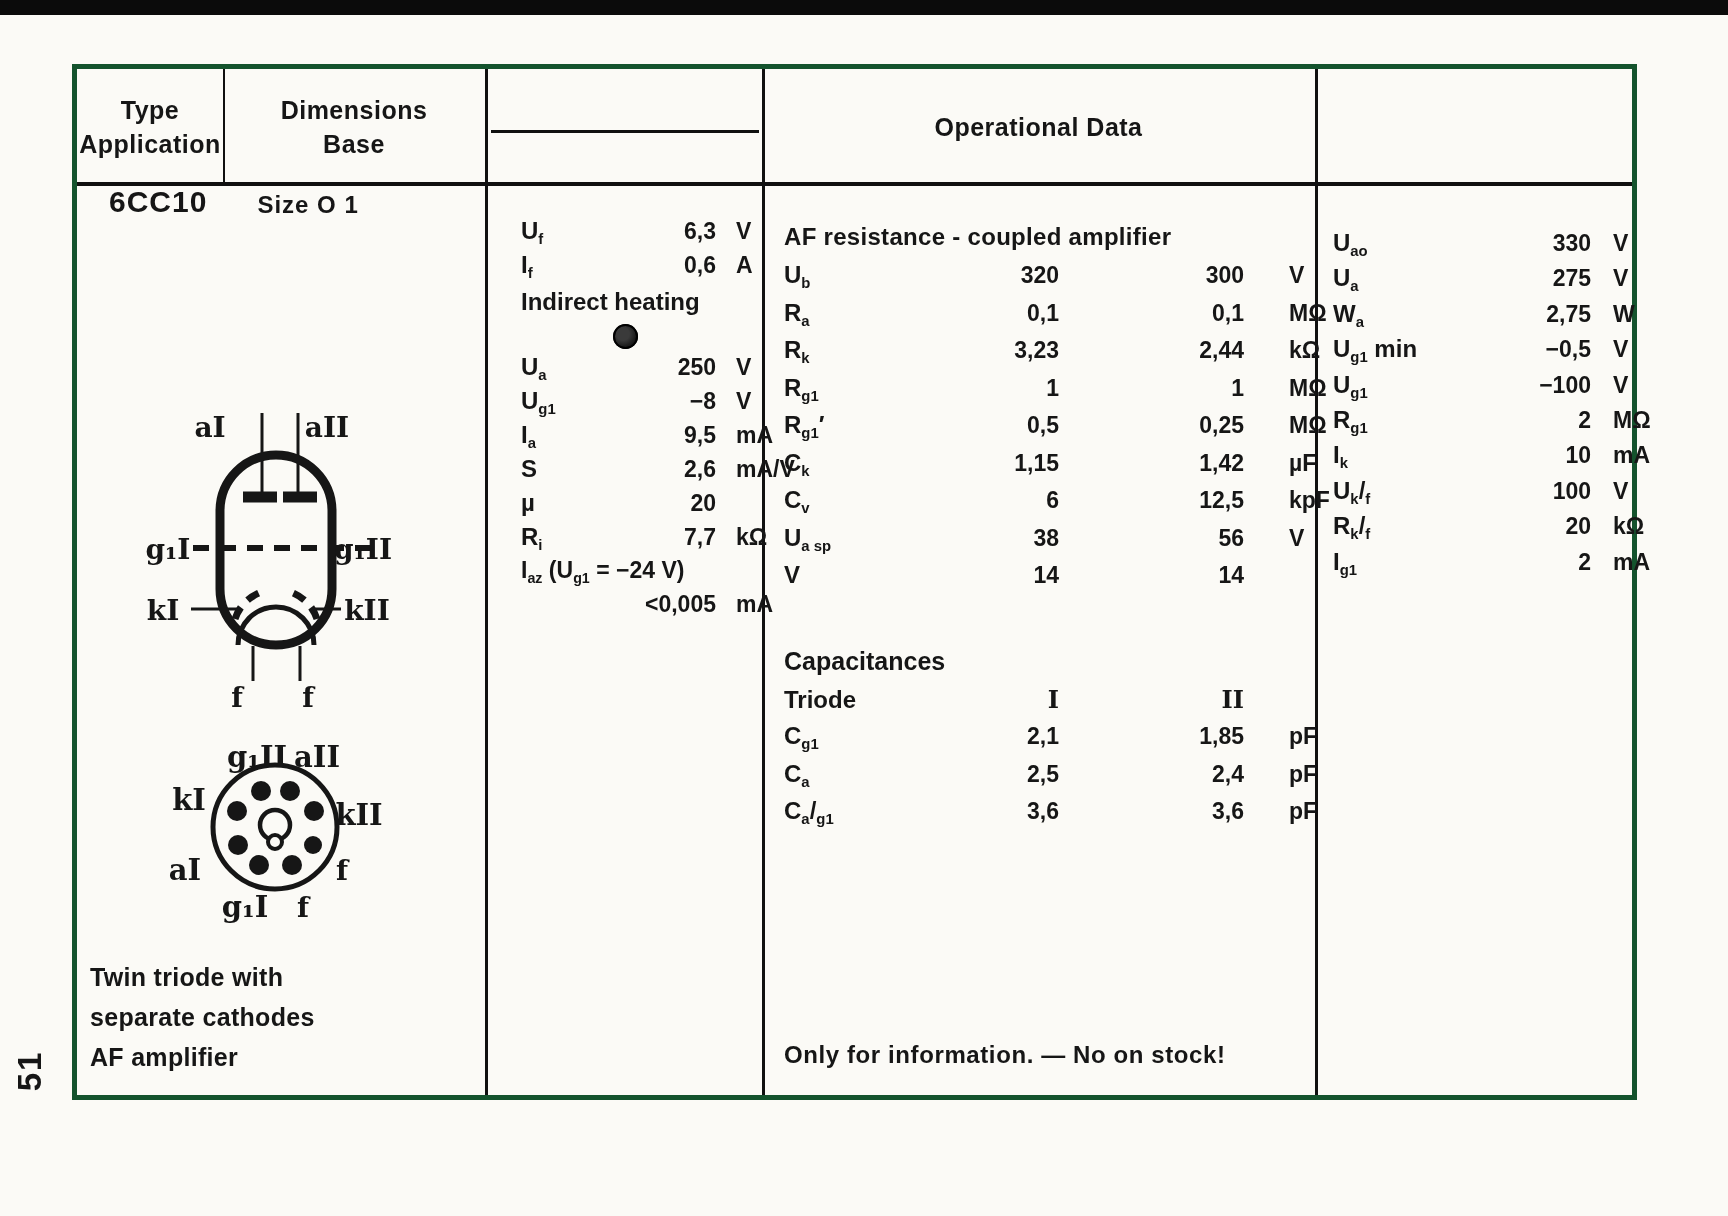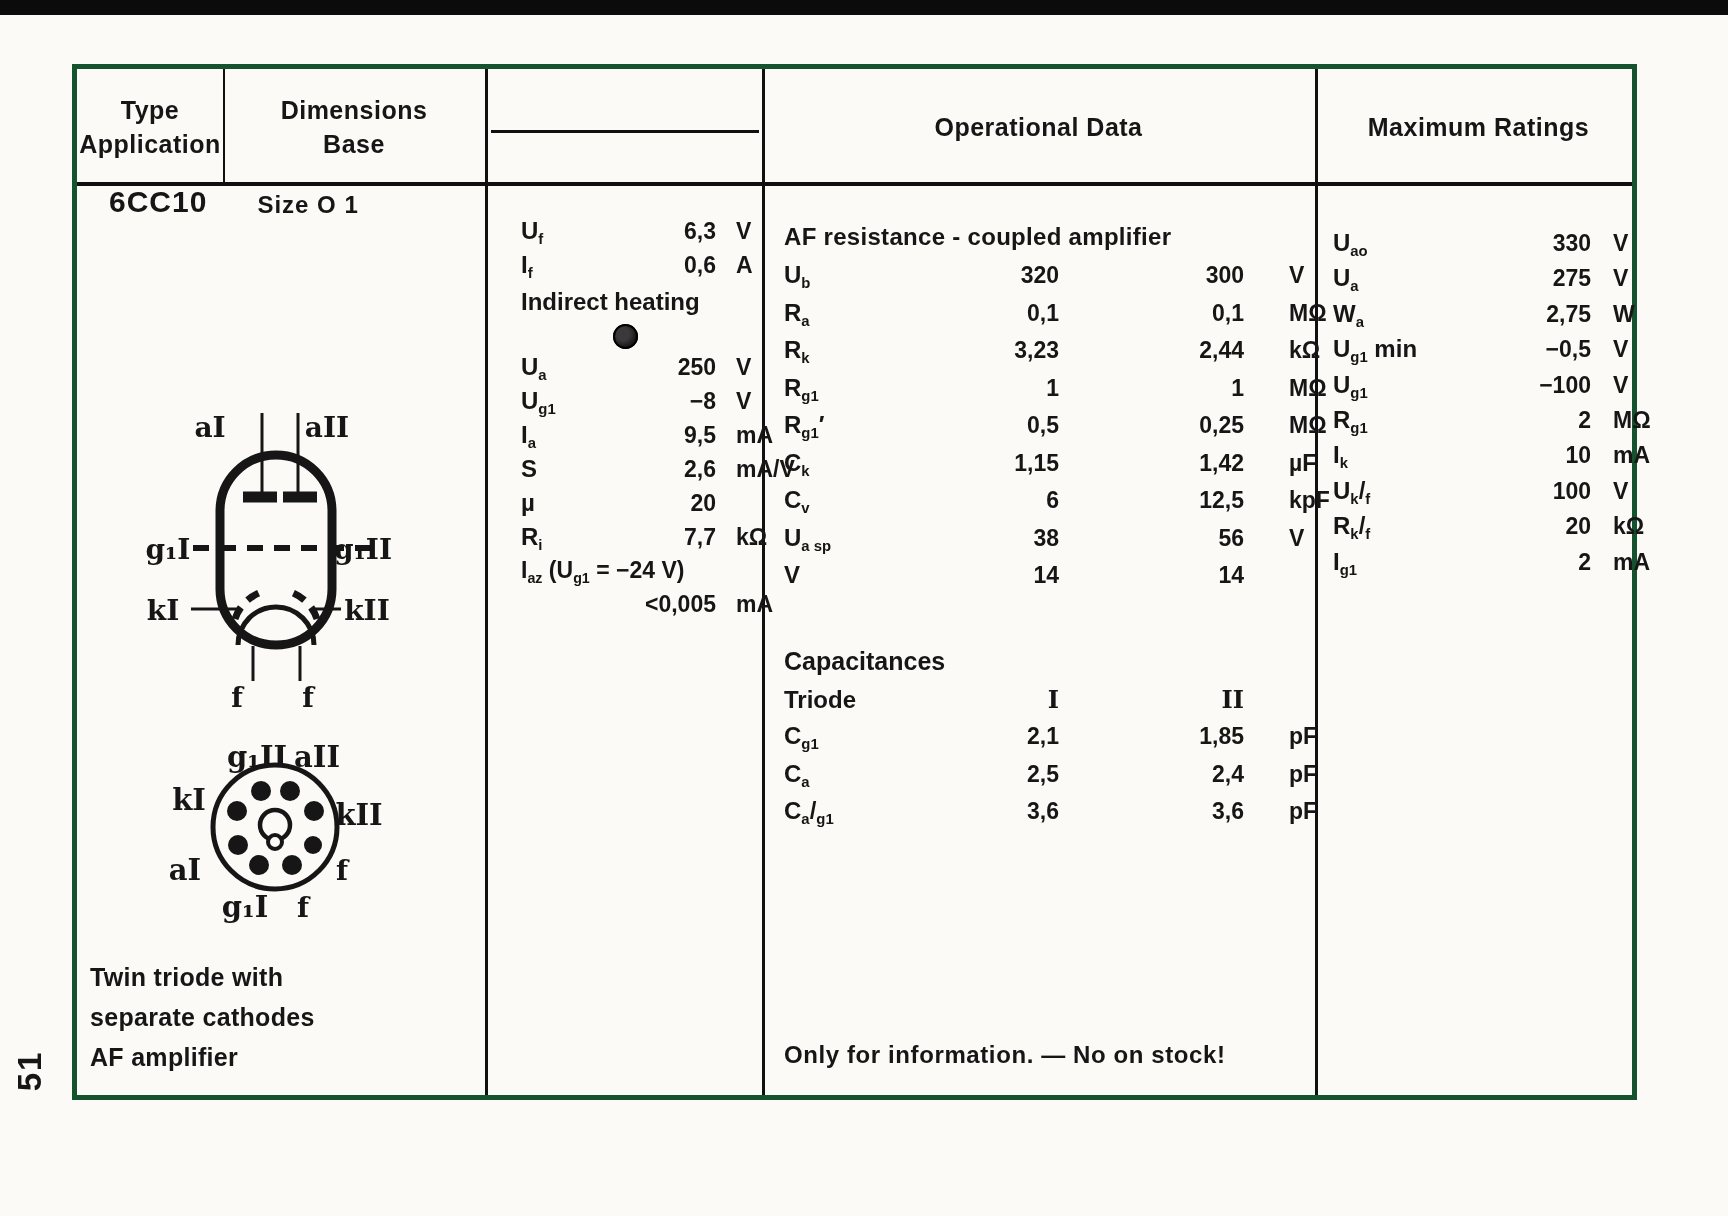--- a/index.html
+++ b/index.html
@@ -84,23 +84,20 @@
     <div class="hcell" style="left:0;width:146px;">
       <div class="l1">Type</div>
       <div class="l2">Application</div>
     </div>
     <div class="hcell" style="left:146px;width:262px;">
       <div class="l1">Dimensions</div>
       <div class="l2">Base</div>
     </div>
     <div class="hcell hcell-one" style="left:685px;width:553px;">
       <div>Operational Data</div>
-    </div>
-    <div class="hcell hcell-one" style="left:1238px;width:327px;">
-      <div>Maximum Ratings</div>
     </div>
 
     <div class="bodycol col-a">
       <div class="tube-head">
         <span class="tube-type">6CC10</span>
         <span class="tube-size">Size O 1</span>
       </div>
 
       <svg width="408" height="920" viewBox="72 180 408 920" style="position:absolute;left:0;top:0;">
 

